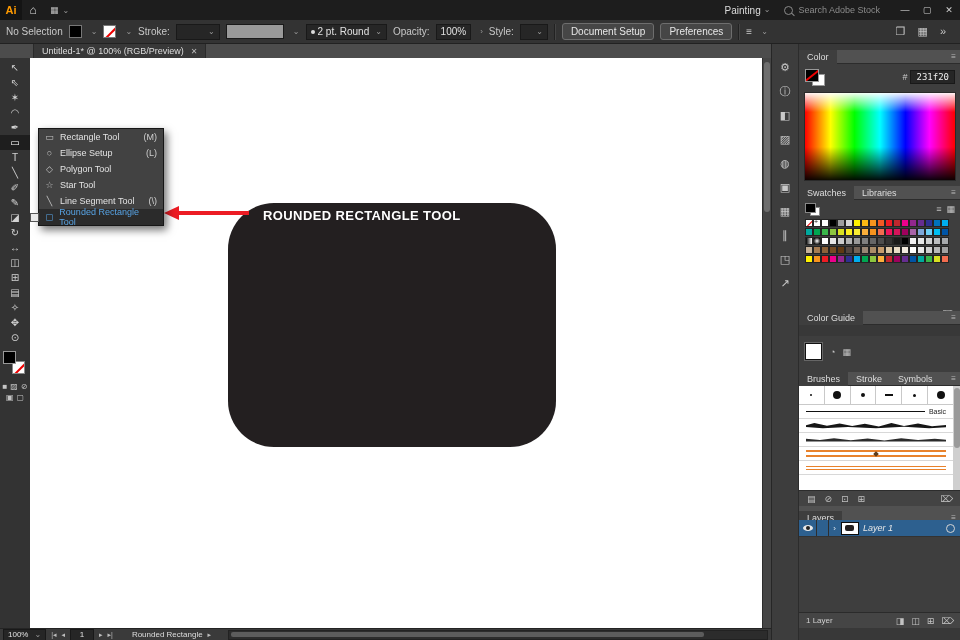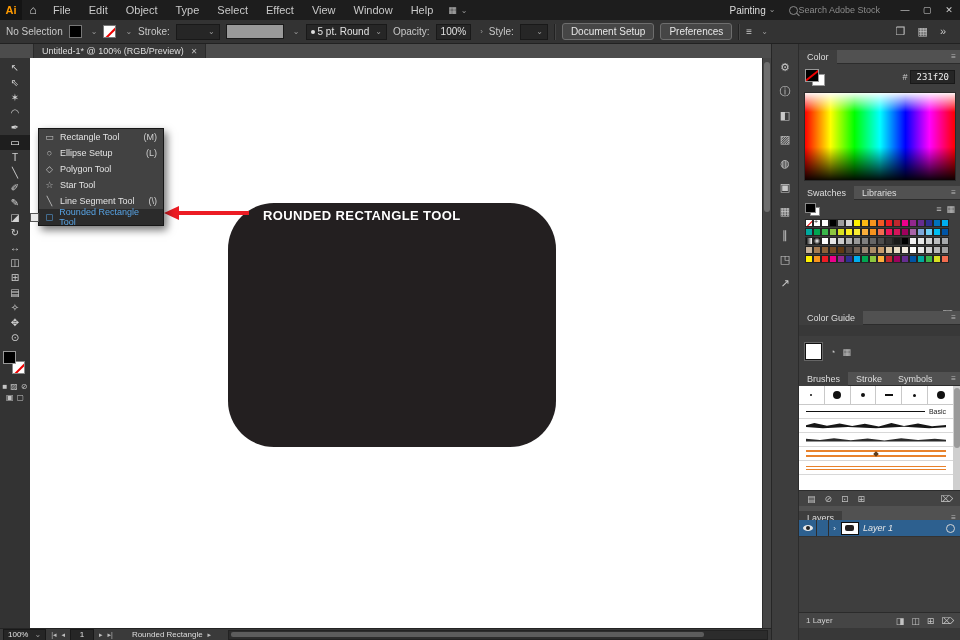--- a/index.html
+++ b/index.html
@@ -9,21 +9,21 @@
   .abs{position:absolute;}
 
   
   #menubar{left:0;top:0;width:960px;height:20px;background:#1d1d1d;display:flex;align-items:center;font-size:11px;color:#c9c9c9;}
   #ai-logo{width:22px;height:20px;display:flex;align-items:center;justify-content:center;color:#ff9a00;font-weight:bold;font-size:11px;background:#141414;}
   #home-icon{width:22px;text-align:center;font-size:12px;color:#d9d9d9;}
   .menu-item{padding:0 9px;line-height:20px;cursor:default;}
   #appbar-grid{margin-left:6px;font-size:9px;letter-spacing:1px;color:#bbb;}
   .caret{font-size:8px;color:#999;margin-left:3px;}
   #workspace{margin-left:auto;font-size:10px;color:#ddd;display:flex;align-items:flex-start;}
-  #searchbox{display:flex;align-items:center;margin:0 14px;}
+  #searchbox{display:flex;align-items:center;margin:0 14px;gap:5px;}
   .glass{display:inline-block;width:7px;height:7px;border:1px solid #8a8a8a;border-radius:50%;position:relative;}
   .glass::after{content:'';position:absolute;width:4px;height:1px;background:#8a8a8a;right:-3px;bottom:-1px;transform:rotate(45deg);}
   #search-text{font-size:9px;color:#8b8b8b;}
   #win-controls{display:flex;height:20px;}
   .win-btn{width:22px;text-align:center;line-height:20px;font-size:9px;color:#cfcfcf;}
 
   
   #controlbar{left:0;top:20px;width:960px;height:24px;background:#333;border-bottom:1px solid #212121;display:flex;align-items:center;gap:6px;font-size:10px;color:#c8c8c8;padding:0 6px;box-sizing:border-box;}
   .inset{background:#262626;border:1px solid #191919;height:14px;display:inline-flex;align-items:center;padding:0 4px;color:#e0e0e0;gap:3px;}
   .swbox{width:13px;height:13px;border:1px solid #777;display:inline-block;box-sizing:border-box;}
@@ -167,31 +167,20 @@
   #layers-footer-icons{margin-left:auto;display:flex;gap:7px;}
 </style>
 </head>
 <body>
 
 <div id="app">
 
   <div id="menubar" class="abs">
     <div id="ai-logo">Ai</div>
     <div id="home-icon">⌂</div>
-    <div id="menus" style="display: flex;">
-        <span class="menu-item">File</span>
-        <span class="menu-item">Edit</span>
-        <span class="menu-item">Object</span>
-        <span class="menu-item">Type</span>
-        <span class="menu-item">Select</span>
-        <span class="menu-item">Effect</span>
-        <span class="menu-item">View</span>
-        <span class="menu-item">Window</span>
-        <span class="menu-item">Help</span>
-      </div>
     <span id="appbar-grid">▦</span>
     <span class="caret">⌄</span>
     <div id="workspace">
       <span>Painting</span>
       <span class="caret">⌄</span>
     </div>
     <div id="searchbox">
       <span class="glass"></span>
       <span id="search-text">Search Adobe Stock</span>
     </div>
@@ -209,21 +198,21 @@
     <span class="swbox sw-none"></span>
     <span class="caret">⌄</span>
     <span>Stroke:</span>
     <span class="inset" style="width:34px">
         <span style="margin-left:auto" class="caret">⌄</span>
       </span>
     <span class="profilebox"></span>
     <span class="caret">⌄</span>
     <span class="inset">
       <span class="dot-preview"></span>
-      <span>5 pt. Round</span>
+      <span>2 pt. Round</span>
       <span class="caret">⌄</span>
     </span>
     <span>Opacity:</span>
     <span class="inset">
         <span>100%</span>
       </span>
     <span class="caret">›</span>
     <span>Style:</span>
     <span class="inset" style="width:18px">
         <span style="margin-left:auto" class="caret">⌄</span>

